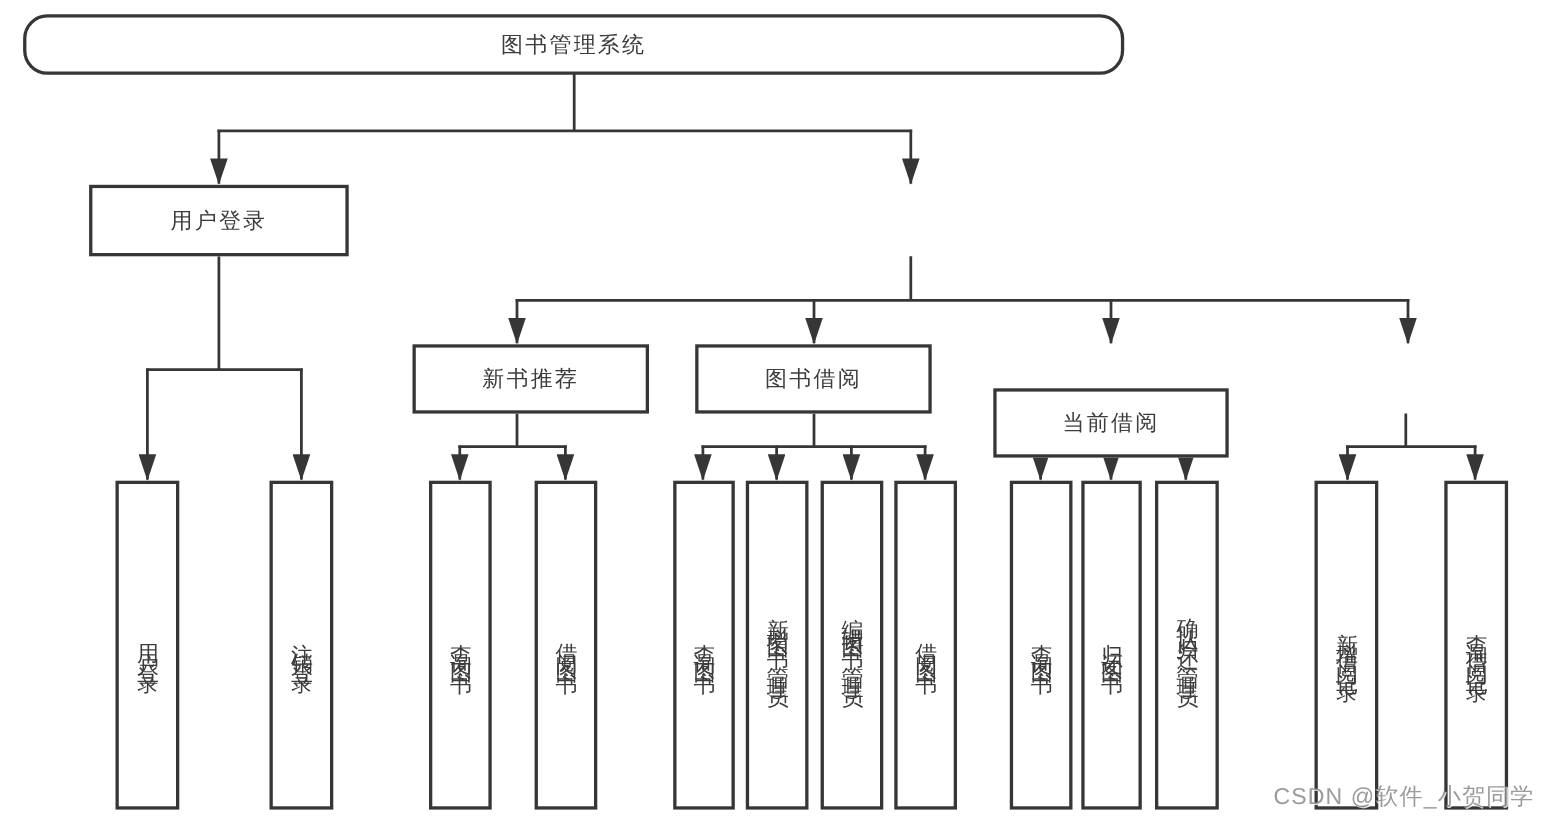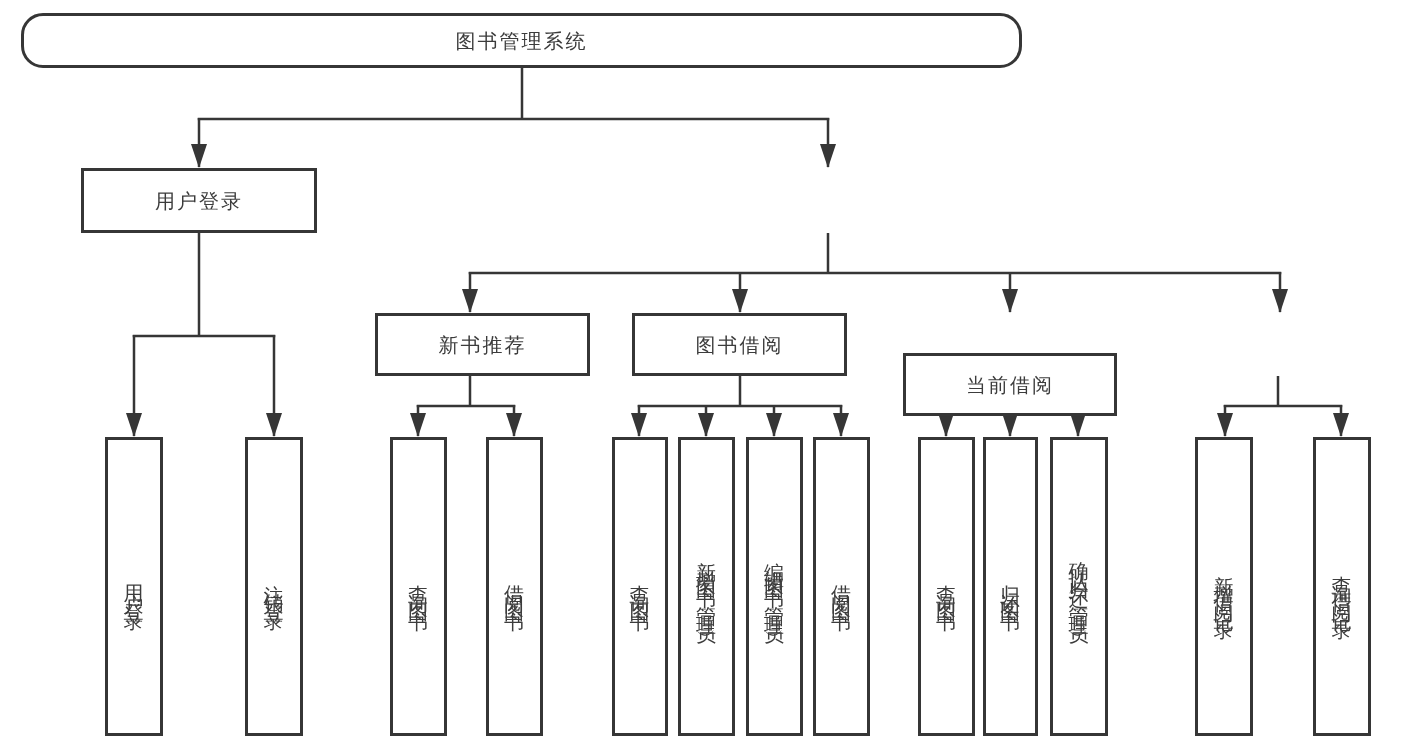--- a/index.html
+++ b/index.html
@@ -157,13 +157,14 @@
     <span class="lbl">确认归还（管理员）</span>
   </div>
 
   <div class="box vbox" style="left:1195px; top:437px; width:58px; height:299px;">
     <span class="lbl">新增借阅记录</span>
   </div>
   <div class="box vbox" style="left:1313px; top:437px; width:58px; height:299px;">
     <span class="lbl">查询借阅记录</span>
   </div>
 
+  <div class="watermark">CSDN @软件_小贺同学</div>
 </div>
 
 </body></html>

